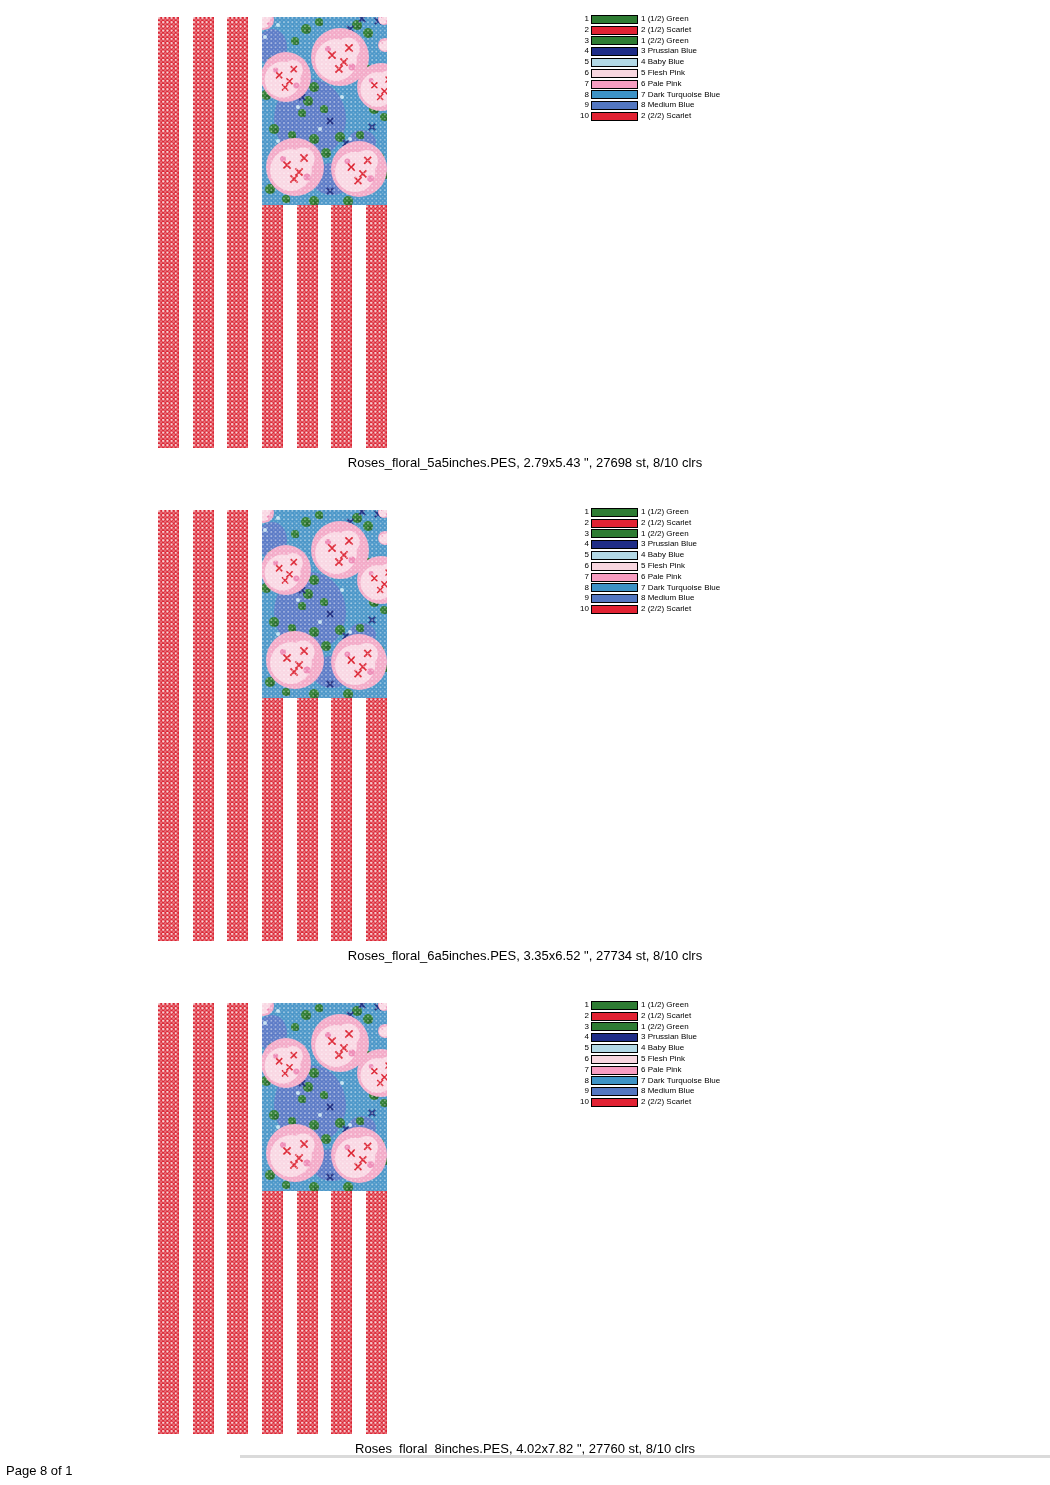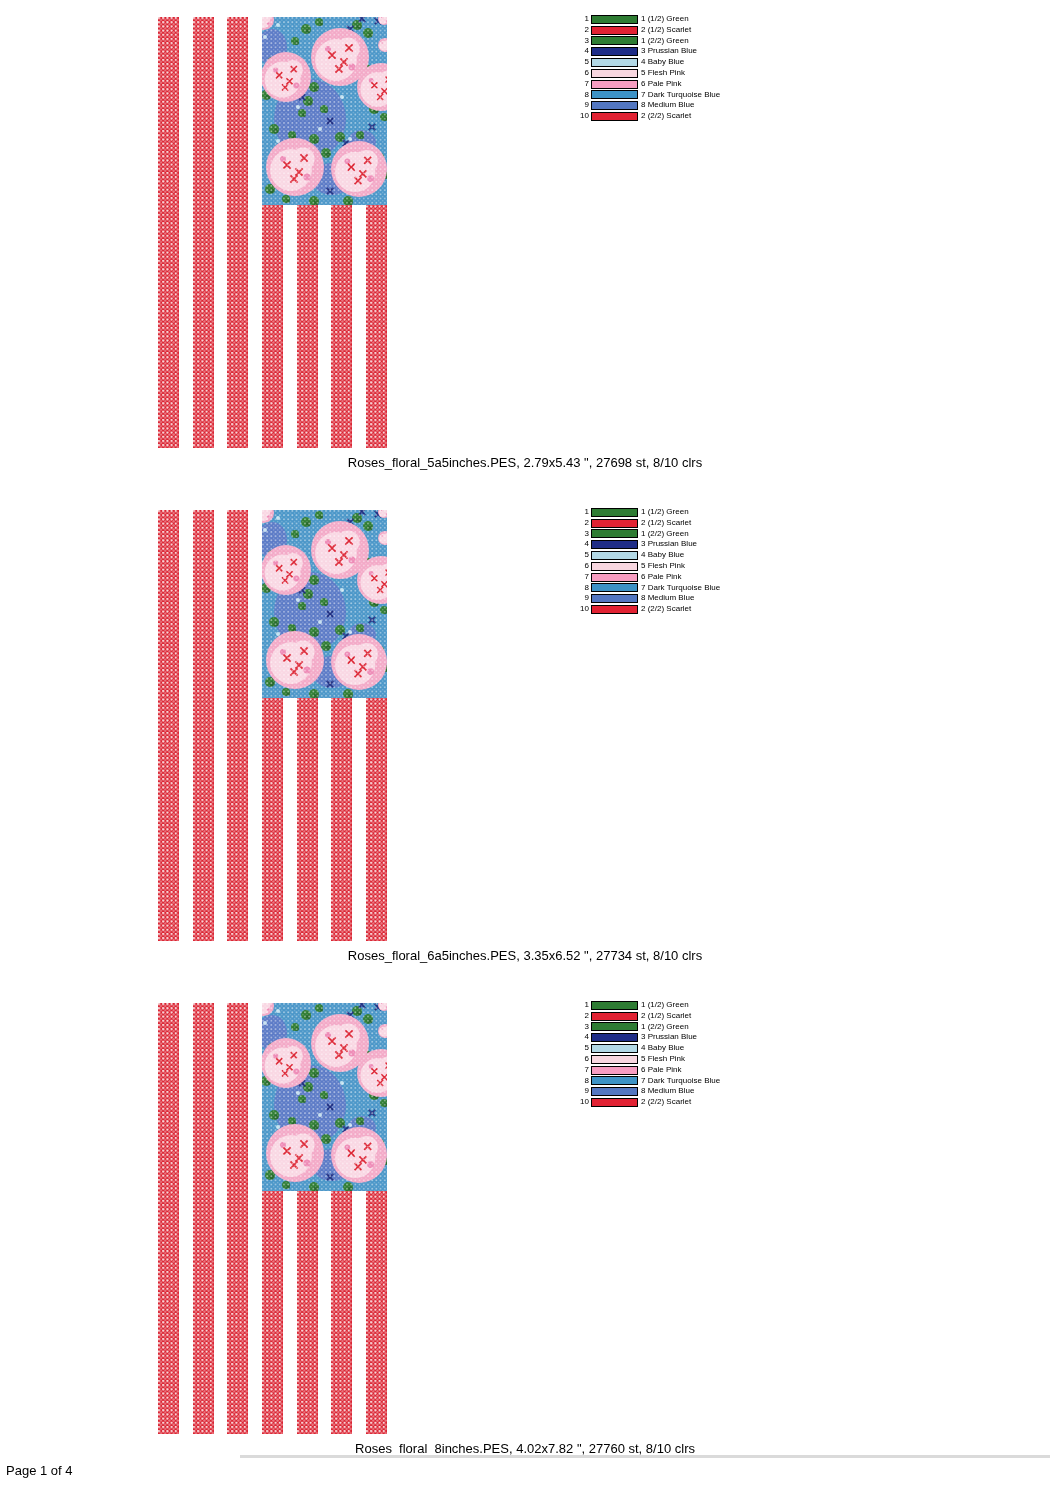--- a/index.html
+++ b/index.html
@@ -710,15 +710,15 @@
         <div class="legend-row">
           <span class="legend-num">10</span>
           <span class="legend-swatch" style="background-color: rgb(225, 34, 51);"></span>
           <span class="legend-label">2 (2/2) Scarlet</span>
         </div>
       </div>
     <div class="caption">Roses_floral_8inches.PES, 4.02x7.82 ", 27760 st, 8/10 clrs</div>
   </section>
 
   <div class="footer-rule"></div>
-  <div class="footer-page">Page 1 of 4</div>
+  <div class="footer-page">Page 8 of 1</div>
 
 </div>
 
 </body></html>

